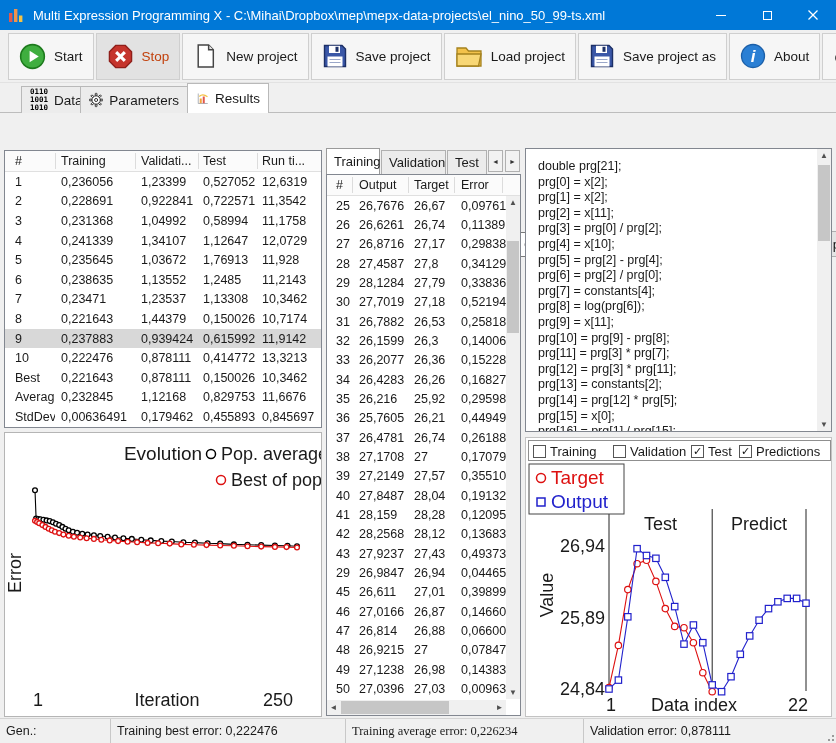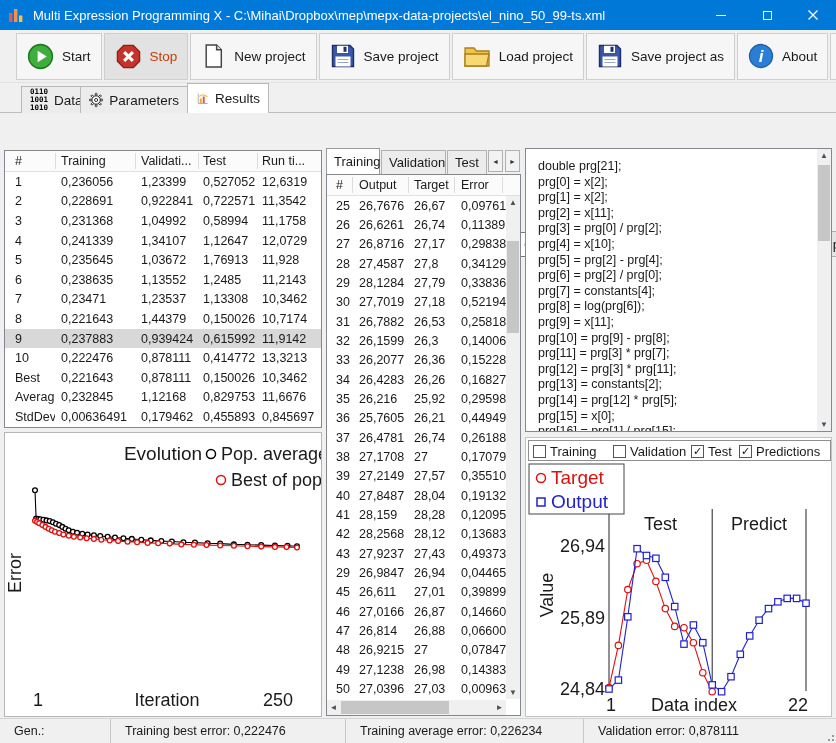--- a/index.html
+++ b/index.html
@@ -6,21 +6,21 @@
 body{width:836px;height:743px;position:relative;overflow:hidden;background:#f0f0f0;
  font-family:"Liberation Sans","DejaVu Sans",sans-serif;font-size:13px;color:#1a1a1a;cursor:default;user-select:none}
 
 .titlebar{position:absolute;left:0;top:0;width:836px;height:30px;background:#0078d7;display:flex;align-items:center;color:#ffffff}
 .appicon{margin-left:8px;width:16px;height:16px;flex:0 0 auto}
 .wtitle{margin-left:9px;font-size:13px;white-space:nowrap;overflow:hidden;flex:1}
 .winbtn{width:46px;height:30px;display:flex;align-items:center;justify-content:center;flex:0 0 auto}
 .min-glyph{width:10px;height:1px;background:#fff}
 .max-glyph{width:9px;height:9px;border:1px solid #fff}
 
-.toolbar{position:absolute;left:0;top:30px;width:836px;height:53px;background:#f0f0f0;display:flex;align-items:center;padding-left:16px;border-bottom:1px solid #e2e2e2}
+.toolbar{position:absolute;left:0;top:30px;width:836px;height:53px;background:#f0f0f0;display:flex;align-items:center;padding-left:8px;border-bottom:1px solid #e2e2e2}
 .tbtn{height:47px;border:1px solid #cfcfcf;background:#f6f6f6;display:flex;align-items:center;gap:8px;padding:0 10px;margin-right:2px;font-size:13.5px;white-space:nowrap}
 .tbtn.disabled{background:#e2e2e2;color:#c2410c}
 
 .maintabs{position:absolute;left:0;top:83px;width:836px;height:30px;background:#f0f0f0}
 .maintabs::after{content:"";position:absolute;left:0;bottom:0;width:836px;height:1px;background:#bdbdbd}
 .mtab{position:absolute;bottom:0;height:27px;background:#ececec;border:1px solid #b9b9b9;border-bottom:none;display:flex;align-items:center;gap:6px;padding:0 8px;font-size:13.5px;z-index:1}
 .mtab.active{height:30px;background:#fff;z-index:2}
 .binicon{font-family:"DejaVu Sans Mono",monospace;font-size:7.5px;font-weight:bold;line-height:8px;color:#000}
 
 .controls{position:absolute;left:0;top:113px;width:836px;height:35px;background:#f0f0f0}
@@ -52,21 +52,21 @@
 .sb .arrow{position:absolute;color:#505050;font-size:8px;line-height:13px;text-align:center}
 .sb .thumb{position:absolute;background:#c6c6c6}
 
 .code{padding:10px 16px 0 12px;font-size:12.5px;line-height:15.6px;overflow:hidden;height:282px}
 .code div{white-space:nowrap}
 
 .togglestrip{position:absolute;left:2px;top:2px;width:303px;height:21px;border:1px solid #8f8f8f;background:#fff}
 .toggle{position:absolute;top:3px;display:flex;align-items:center;gap:4px;font-size:13px}
 
 .statusbar{position:absolute;left:0;top:718px;width:836px;height:25px;background:#f0f0f0;border-top:1px solid #d4d4d4;display:flex;font-size:12.5px}
-.scell{display:flex;align-items:center;padding-left:14px;white-space:nowrap;overflow:hidden}
+.scell{display:flex;align-items:center;padding-left:6px;white-space:nowrap;overflow:hidden}
 .scell+.scell{border-left:1px solid #c8c8c8}
 svg text{font-family:"Liberation Sans","DejaVu Sans",sans-serif}
 </style>
 </head>
 <body>
 
 <div class="titlebar">
   <span class="appicon">
     <svg width="16" height="16" viewBox="0 0 16 16">
         <rect x="1" y="6" width="3.4" height="9" fill="#e05a4e"></rect>
@@ -746,15 +746,15 @@
 </div>
 
 <div class="statusbar">
   <svg width="10" height="10" style="position:absolute;right:1px;bottom:1px">
       <rect x="7" y="7" width="2" height="2" fill="#9a9a9a"></rect>
       <rect x="3" y="7" width="2" height="2" fill="#9a9a9a"></rect>
       <rect x="7" y="3" width="2" height="2" fill="#9a9a9a"></rect>
     </svg>
 <div class="scell" style="width: 110px;">Gen.:</div>
     <div class="scell" style="width: 235px;">Training best error: 0,222476</div>
-    <div class="scell" style="width: 238px;">Training average error: 0,226234</div>
+    <div class="scell" style="width: 238px; font-family: Liberation Serif, serif;">Training average error: 0,226234</div>
     <div class="scell" style="width: 253px;">Validation error: 0,878111</div>
   </div>
 
 </body></html>

